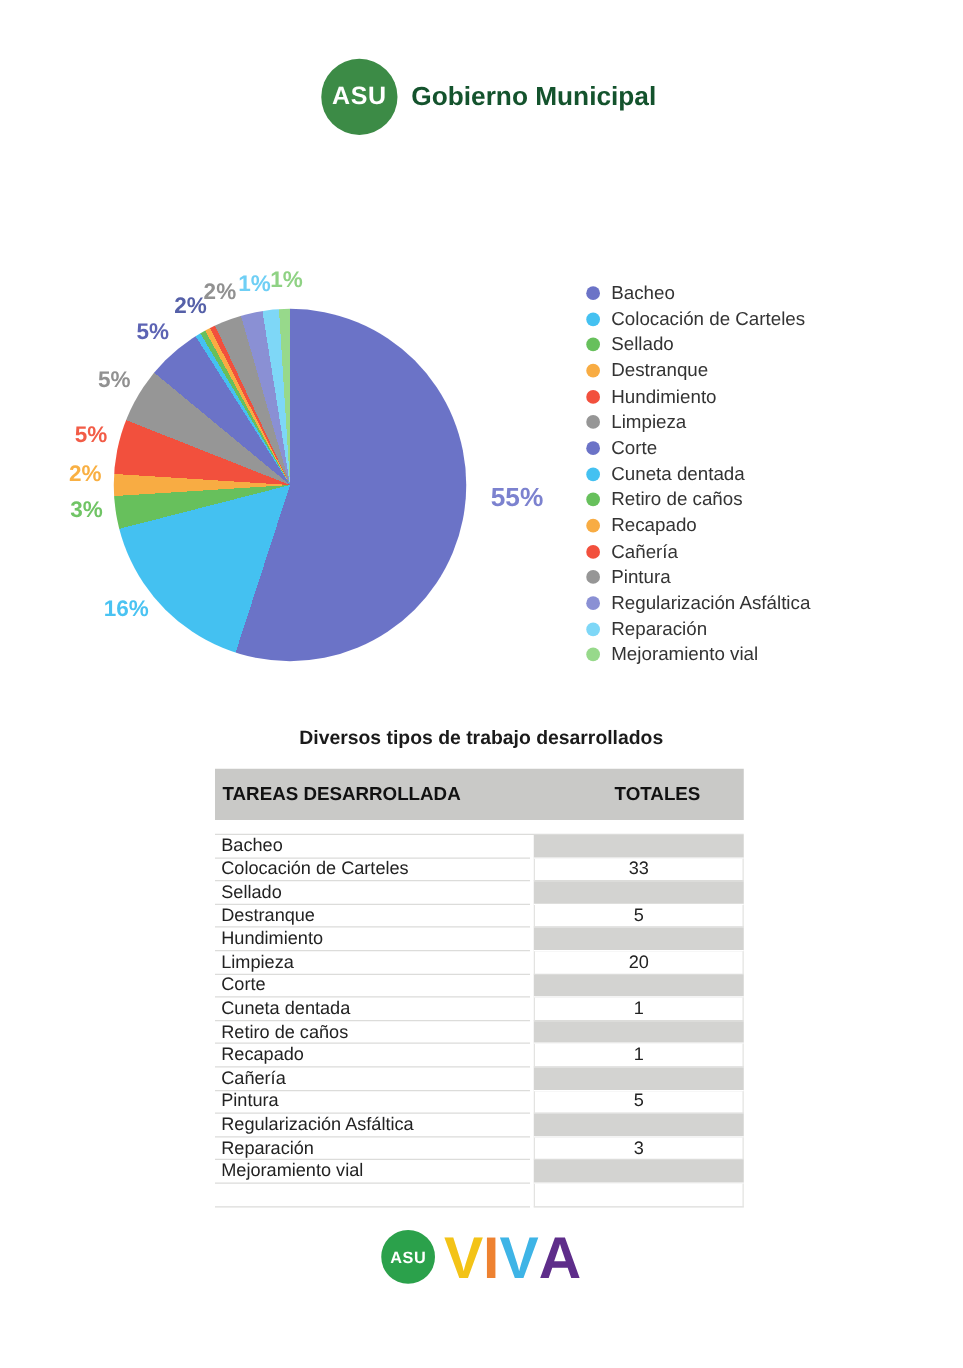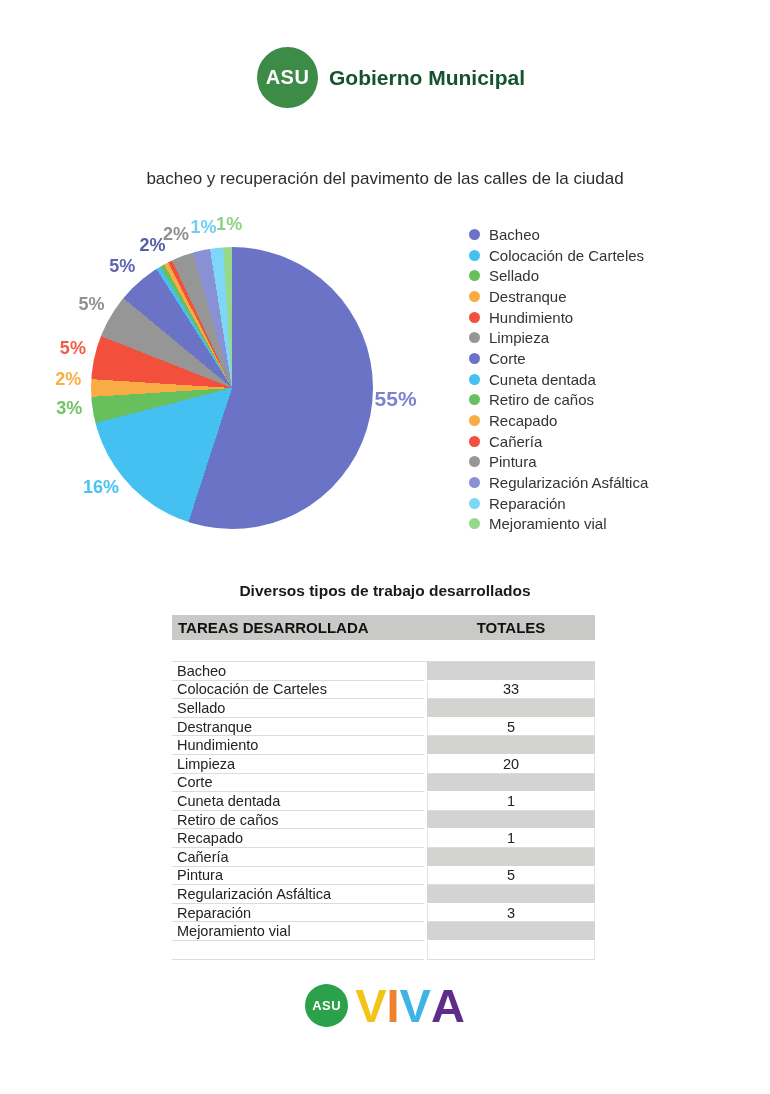--- a/index.html
+++ b/index.html
@@ -16,34 +16,34 @@
   
   .intro { position:absolute; top:146px; left:0; width:770px; margin:0; text-align:center;
            font-size:17px; line-height:22px; color:#2d2d2d; }
 
   
   .pie-wrap { position:absolute; left:91px; top:247px; width:282px; height:282px; }
   .pie { position:absolute; inset:0; border-radius:50%; }
   .pie-labels { position:absolute; inset:0; }
   .pie-label { position:absolute; transform:translate(-50%,-50%); font-weight:bold;
                font-size:18px; white-space:nowrap; }
-  .pie-label.big { font-size:21px; }
+  .pie-label.big { font-size:21px;margin-left:18px; }
 
   
   .legend { position:absolute; left:469px; top:224px; margin:0; padding:0; list-style:none; }
   .legend li { display:flex; align-items:center; height:20.7px; gap:9px; }
   .legend .dot { width:11px; height:11px; border-radius:50%; flex:0 0 11px; }
   .legend .lbl { font-size:15px; color:#333; white-space:nowrap; }
 
   
   .tbl-title { position:absolute; top:582px; left:0; width:770px; margin:0; text-align:center;
                font-size:15.5px; font-weight:bold; color:#1a1a1a; }
   .tbl { position:absolute; left:172px; top:615px; width:423px; }
   .tbl-head { display:grid; grid-template-columns:255px 168px; background:#c9c9c7;
-              height:25px; align-items:center; margin-bottom:21px; }
+              height:41px; align-items:center; margin-bottom:11px;gap:15px; }
   .tbl-head .h1 { padding-left:6px; font-weight:bold; font-size:15px; color:#111; }
   .tbl-head .h2 { text-align:center; font-weight:bold; font-size:15px; color:#111; }
   .tbl-body { border-top:1px solid #dcdcda; }
   .tbl-row { display:grid; grid-template-columns:252px 168px; column-gap:3px; height:18.6px; }
   .cell-t { font-size:14.5px; color:#222; padding-left:5px; border-bottom:1px solid #dcdcda;
             display:flex; align-items:center; white-space:nowrap; overflow:hidden; }
   .cell-v { font-size:14.5px; color:#222; display:flex; align-items:center; justify-content:center;
             border-bottom:1px solid #dcdcda; border-left:1px solid #e3e3e1; border-right:1px solid #e3e3e1; }
   .cell-v.shaded { background:#d3d3d1; border-left:none; border-right:none; border-bottom:1px solid #fff; }
 
@@ -66,21 +66,20 @@
     <div class="logo-circle">
       <span>ASU</span>
     </div>
     <div class="logo-text">
       <div>Gobierno Municipal</div>
     </div>
   </div>
 
   <p class="intro">
     <br>
-    <span>bacheo y recuperación del pavimento de las calles de la ciudad</span>
   </p>
 
   <div class="pie-wrap">
     <div class="pie" id="pie" style="background: conic-gradient(rgb(107, 115, 199) 0%, rgb(107, 115, 199) 55%, rgb(68, 193, 241) 55%, rgb(68, 193, 241) 71%, rgb(103, 192, 92) 71%, rgb(103, 192, 92) 74%, rgb(248, 172, 67) 74%, rgb(248, 172, 67) 76%, rgb(242, 80, 61) 76%, rgb(242, 80, 61) 81%, rgb(150, 150, 150) 81%, rgb(150, 150, 150) 86%, rgb(107, 115, 199) 86%, rgb(107, 115, 199) 91%, rgb(68, 193, 241) 91%, rgb(68, 193, 241) 91.5%, rgb(103, 192, 92) 91.5%, rgb(103, 192, 92) 92%, rgb(248, 172, 67) 92%, rgb(248, 172, 67) 92.5%, rgb(242, 80, 61) 92.5%, rgb(242, 80, 61) 93%, rgb(150, 150, 150) 93%, rgb(150, 150, 150) 95.5%, rgb(138, 144, 212) 95.5%, rgb(138, 144, 212) 97.5%, rgb(126, 215, 247) 97.5%, rgb(126, 215, 247) 99%, rgb(151, 217, 139) 99%, rgb(151, 217, 139) 100%);"></div>
     <div class="pie-labels" id="pie-labels">
         <span class="pie-label big" style="color: rgb(124, 130, 207); left: 304.601px; top: 152.44px;">55%</span>
         <span class="pie-label" style="color: rgb(74, 195, 242); left: 10.0238px; top: 239.698px;">16%</span>
         <span class="pie-label" style="color: rgb(112, 196, 101); left: -21.7776px; top: 160.987px;">3%</span>
         <span class="pie-label" style="color: rgb(249, 176, 67); left: -22.7752px; top: 132.417px;">2%</span>
         <span class="pie-label" style="color: rgb(242, 92, 71); left: -18.1285px; top: 101.325px;">5%</span>

